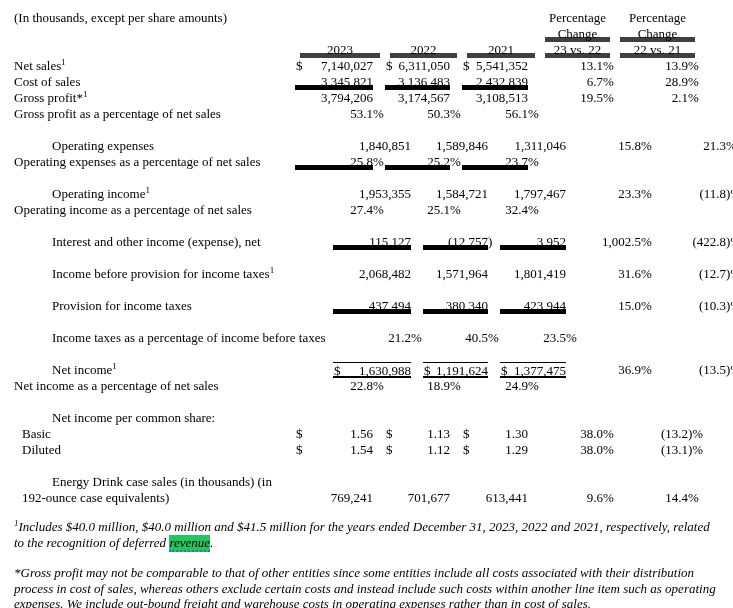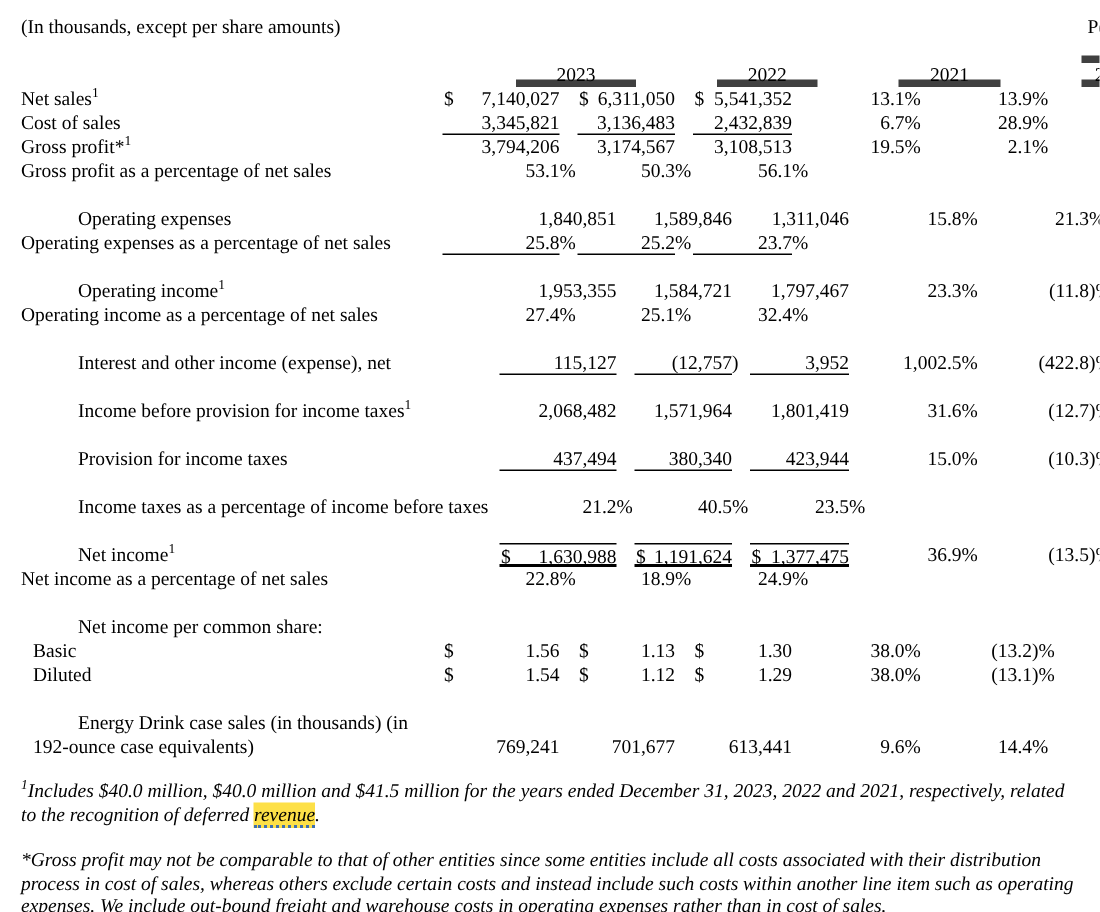--- a/index.html
+++ b/index.html
@@ -12,34 +12,34 @@
   
   .grid{display:grid;grid-template-columns:281px 90px 77px 78px 75px 85px;}
   .trow{height:16px;}
   .gap{margin-top:16px;margin-left:38px;}
   .lbl{white-space:nowrap;overflow:visible;}
   .ind{padding-left:8px;}
   sup{font-size:9px;line-height:0;vertical-align:super;}
   
   .cell{position:relative;height:16px;}
   .ulz{margin-right:12px;text-align:right;position:relative;height:16px;box-sizing:border-box;white-space:nowrap;}
-  .u-single{border-bottom:1px solid #000000;}
+  .u-single{border-bottom:5px solid #000000;}
   .u-total{border-top:1px solid #000;border-bottom:2.5px solid #000;}
   .dlr{position:absolute;left:1px;top:0;}
   .suf{position:absolute;left:calc(100% - 12px);top:0;width:16px;text-align:left;white-space:nowrap;}
   
-  .hrow{height:16px;gap:44px;}
+  .hrow{height:16px;}
   .hc{text-align:center;white-space:nowrap;}
   .hul{display:inline-block;width:calc(100% - 10px);border-bottom:5px solid #404040;box-sizing:border-box;height:16px;}
   .hcap{grid-column:1 / span 4;white-space:nowrap;}
   
   .fnotes{font-style:italic;line-height:15.5px;}
   .fn1{margin-top:13px;width:702px;}
   .fn2{margin-top:15px;width:702px;}
-  .hl{background:#fde047;border-bottom:2px dotted #3f6fae;}
+  .hl{background:#22c55e;border-bottom:2px dotted #3f6fae;}
 </style>
 </head>
 <body>
 
 <div class="page">
 
   <div class="grid hrow">
     <div class="hcap">(In thousands, except per share amounts)</div>
     <div class="hc">Percentage</div>
     <div class="hc">Percentage</div>

